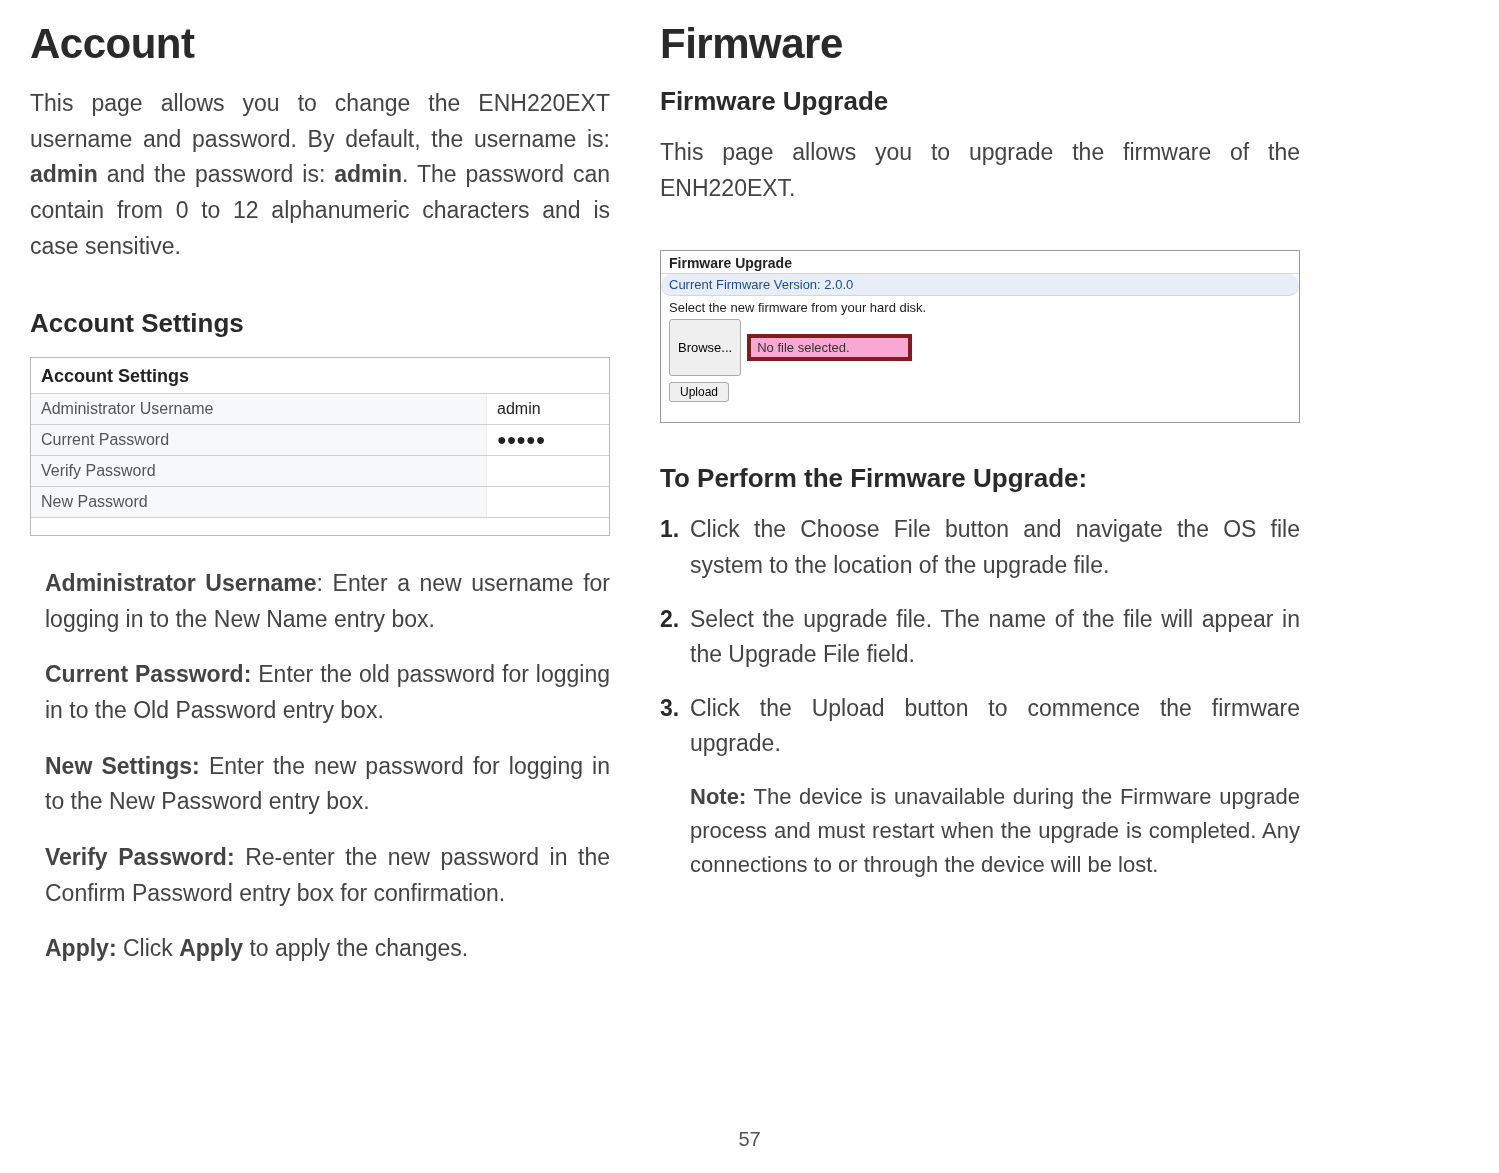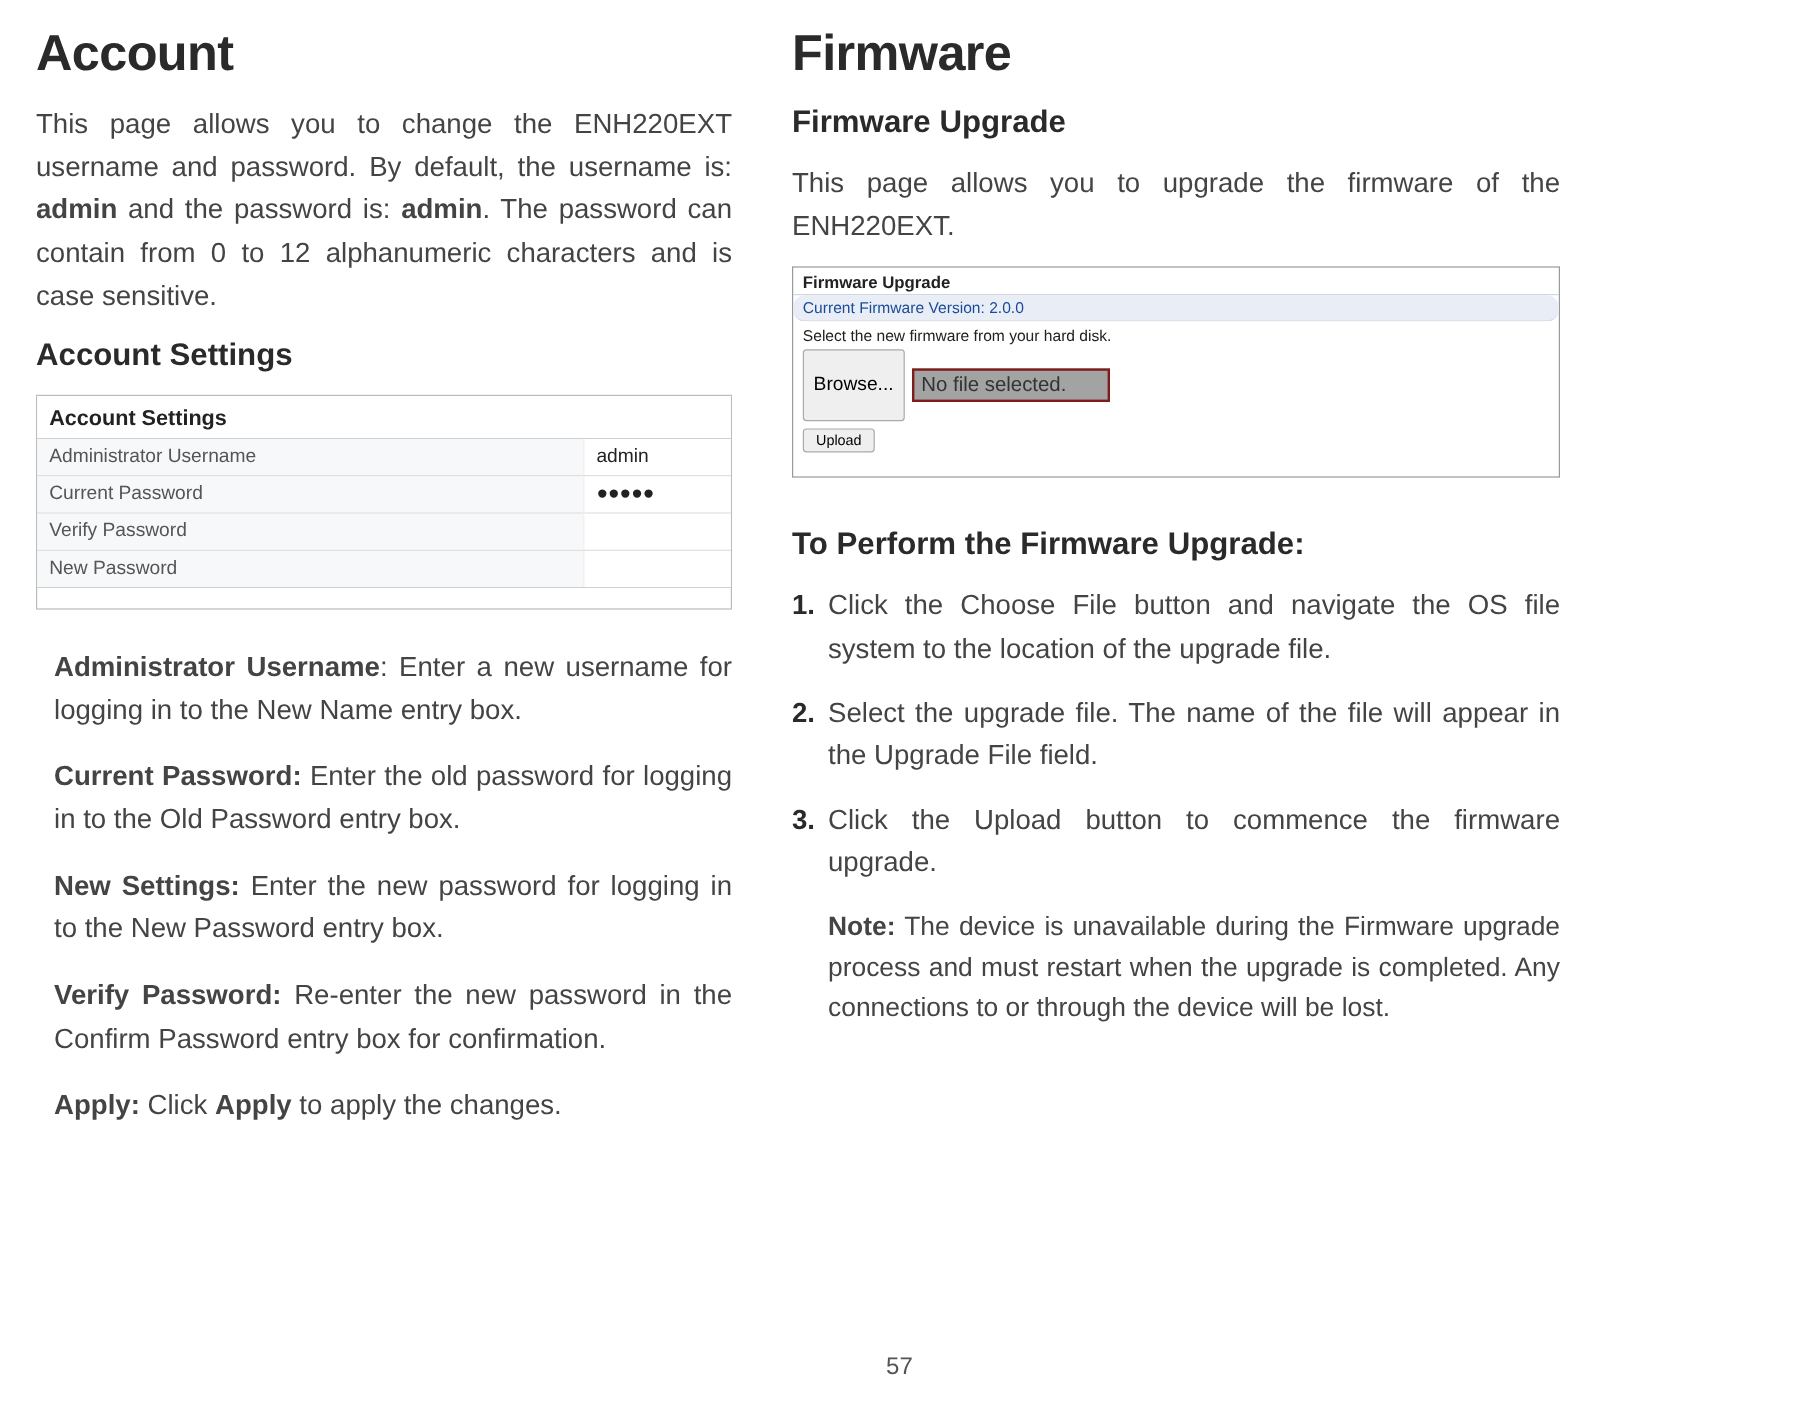--- a/index.html
+++ b/index.html
@@ -21,21 +21,21 @@
     font-size: 42px;
     font-weight: 700;
     color: #2a2a2a;
     margin-bottom: 18px;
     letter-spacing: -0.5px;
   }
   .intro {
     font-size: 23px;
     line-height: 1.55;
     text-align: justify;
-    margin-bottom: 16px;
+    margin-bottom: 44px;
     color: #444;
   }
   .intro .bold { font-weight: 700; }
   h2 {
     font-size: 26px;
     font-weight: 700;
     color: #2a2a2a;
     margin-bottom: 18px;
   }
   .settings-box {
@@ -103,33 +103,33 @@
     font-size: 13px;
     padding: 4px 8px 2px;
     color: #222;
   }
   .fw-file-row {
     display: flex;
     align-items: center;
     padding: 2px 8px;
   }
   .browse-btn {
-    font-size: 16px;
+    font-size: 13px;
     background: #efefef;
     border: 1px solid #aaa;
     border-radius: 3px;
     padding: 20px 8px;
     margin-right: 6px;
     cursor: pointer;
   }
   .file-status {
-    font-size: 17px;
+    font-size: 13px;
     color: #333;
-    background: #a3a3a3;
-    border: 2px solid #7f1d1d;
+    background: #f9a8d4;
+    border: 4px solid #7f1d1d;
     padding: 2px 6px;
     width: 165px;
   }
   .upload-btn {
     font-size: 12px;
     background: #efefef;
     border: 1px solid #aaa;
     border-radius: 3px;
     padding: 2px 10px;
     margin: 4px 8px 0;

